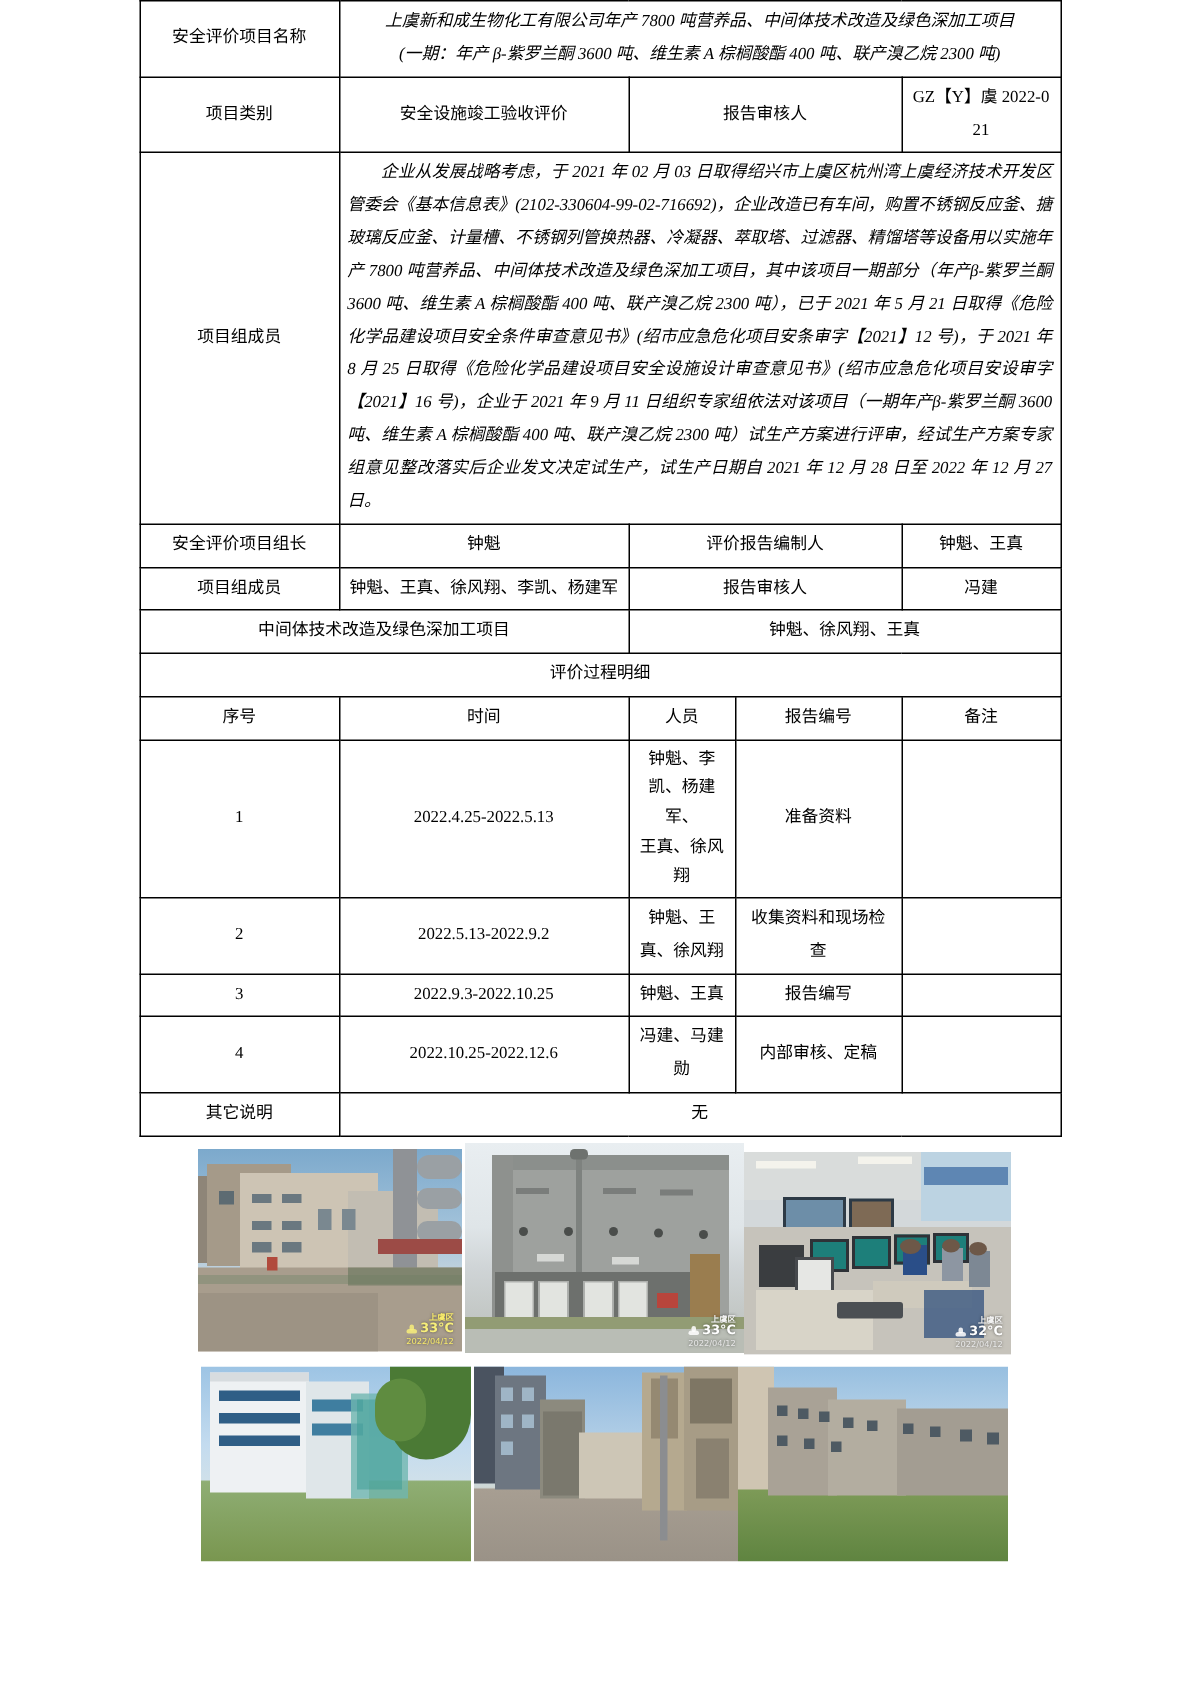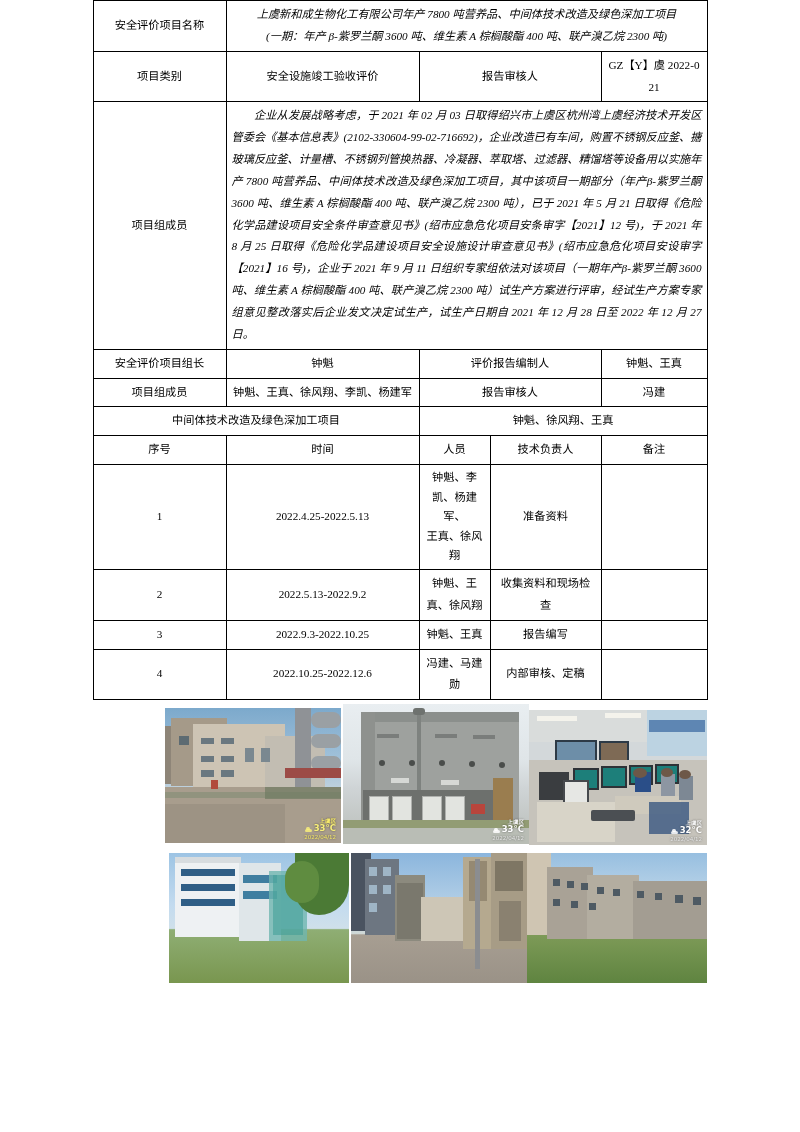--- a/index.html
+++ b/index.html
@@ -67,21 +67,21 @@
   }
 
   
   .photos {
     width: 614px;
     margin: 8px auto 0 auto;
   }
   .photo-row {
     display: flex;
     align-items: flex-start;
-    justify-content: flex-end;
+    justify-content: center;
   }
   .photo-row.row1 { margin-bottom: 8px; }
   .photo {
     position: relative;
     overflow: hidden;
     flex: none;
   }
   .wm {
     position: absolute;
     right: 5px;
@@ -184,26 +184,29 @@
         <td colspan="2">报告审核人</td>
         <td>冯建</td>
       </tr>
 
 
       <tr>
         <td class="label" colspan="3">中间体技术改造及绿色深加工项目</td>
         <td colspan="3">钟魁、徐风翔、王真</td>
       </tr>
 
+      <tr>
+        <td colspan="6">评价过程明细</td>
+      </tr>
 
       <tr>
         <td>序号</td>
         <td colspan="2">时间</td>
         <td>人员</td>
-        <td>技术负责人</td>
+        <td>报告编号</td>
         <td>备注</td>
       </tr>
 
       <tr>
         <td>1</td>
         <td colspan="2">2022.4.25-2022.5.13</td>
         <td style="white-space:pre-line;line-height:1.75">钟魁、李凯、杨建军、
 王真、徐风翔</td>
         <td>准备资料</td>
         <td></td>
@@ -223,20 +226,24 @@
         <td></td>
       </tr>
       <tr>
         <td>4</td>
         <td colspan="2">2022.10.25-2022.12.6</td>
         <td>冯建、马建勋</td>
         <td>内部审核、定稿</td>
         <td></td>
       </tr>
 
+      <tr>
+        <td class="label">其它说明</td>
+        <td colspan="5">无</td>
+      </tr>
 
     </tbody>
   </table>
 
   <div class="photos">
 
     <div class="photo-row row1">
 
       <div class="photo ph-a" style="width:176px;height:135px;margin-left:5px;">
         <div class="sky"></div>

